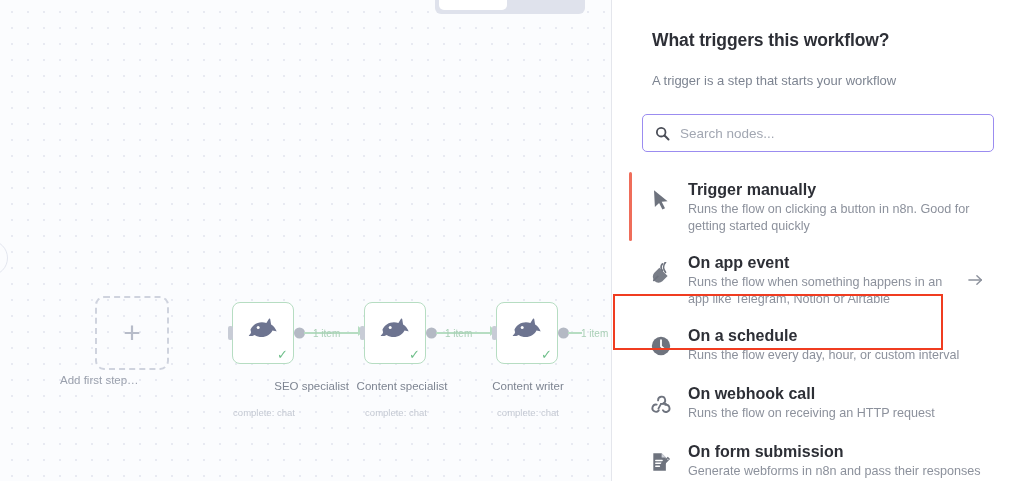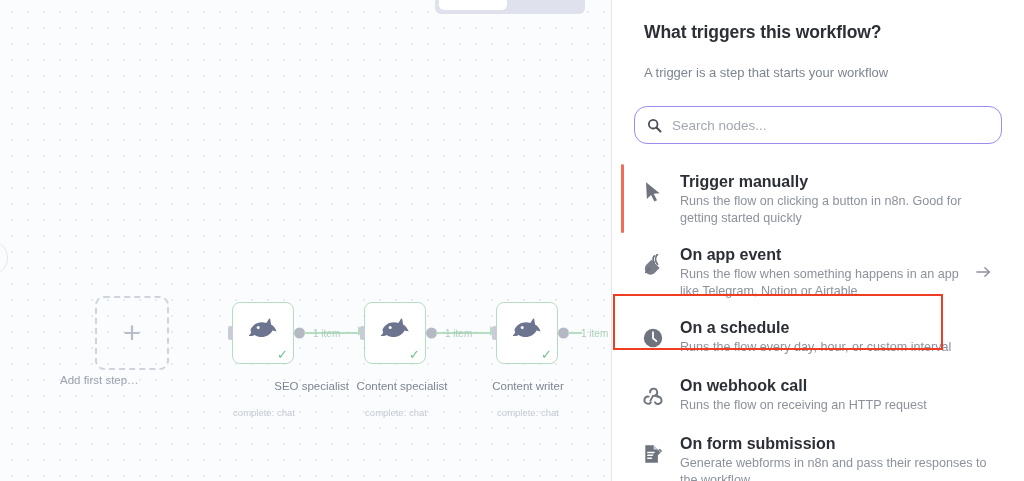--- a/index.html
+++ b/index.html
@@ -150,41 +150,41 @@
     color: #a9cfb6;
     top: 328px;
   }
 
   
   .panel {
     position: relative;
     width: 413px; height: 481px;
     background: #ffffff;
     border-left: 1px solid #e4e6ec;
-    padding: 8px;
+    padding: 16px;
   }
   .panel-head { padding: 14px 24px 0 24px; }
   .panel-title {
     font-size: 17.5px;
     font-weight: bold;
     color: #2d2f36;
     letter-spacing: -0.1px;
   }
   .panel-sub {
     margin-top: 22px;
     font-size: 13px;
     color: #7d8491;
   }
 
   .search-wrap { padding: 0 14px; margin-top: 26px; }
   .search-box {
     display: flex; align-items: center;
     height: 38px;
     border: 1.4px solid #9b8cf0;
-    border-radius: 13px;
+    border-radius: 5px;
     padding: 0 12px;
     background: #fff;
   }
   .search-box .s-icon {
     flex: 0 0 auto;
     margin-right: 10px;
     display: flex; align-items: center;
     color: #4a4d57;
   }
   .search-input {

